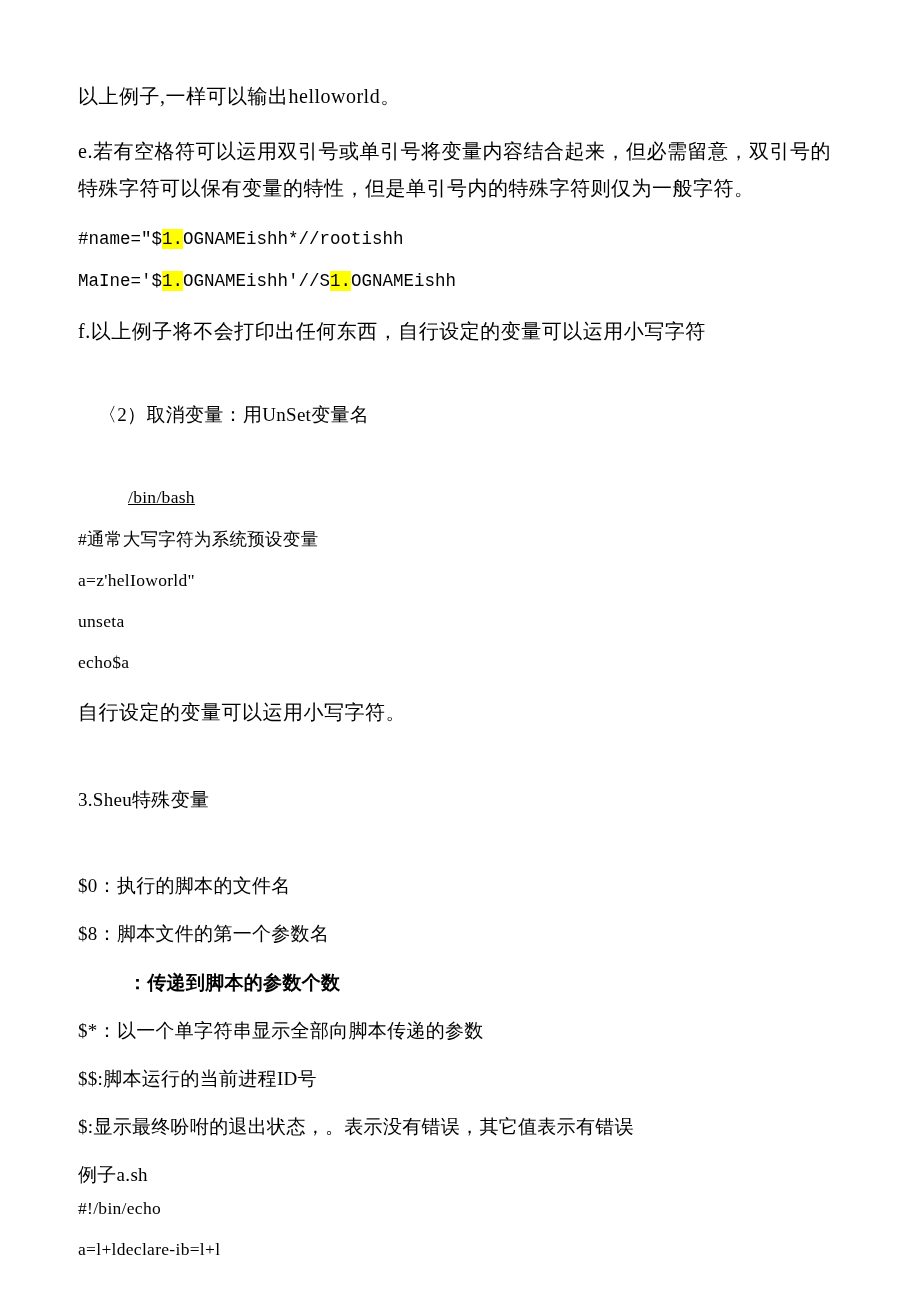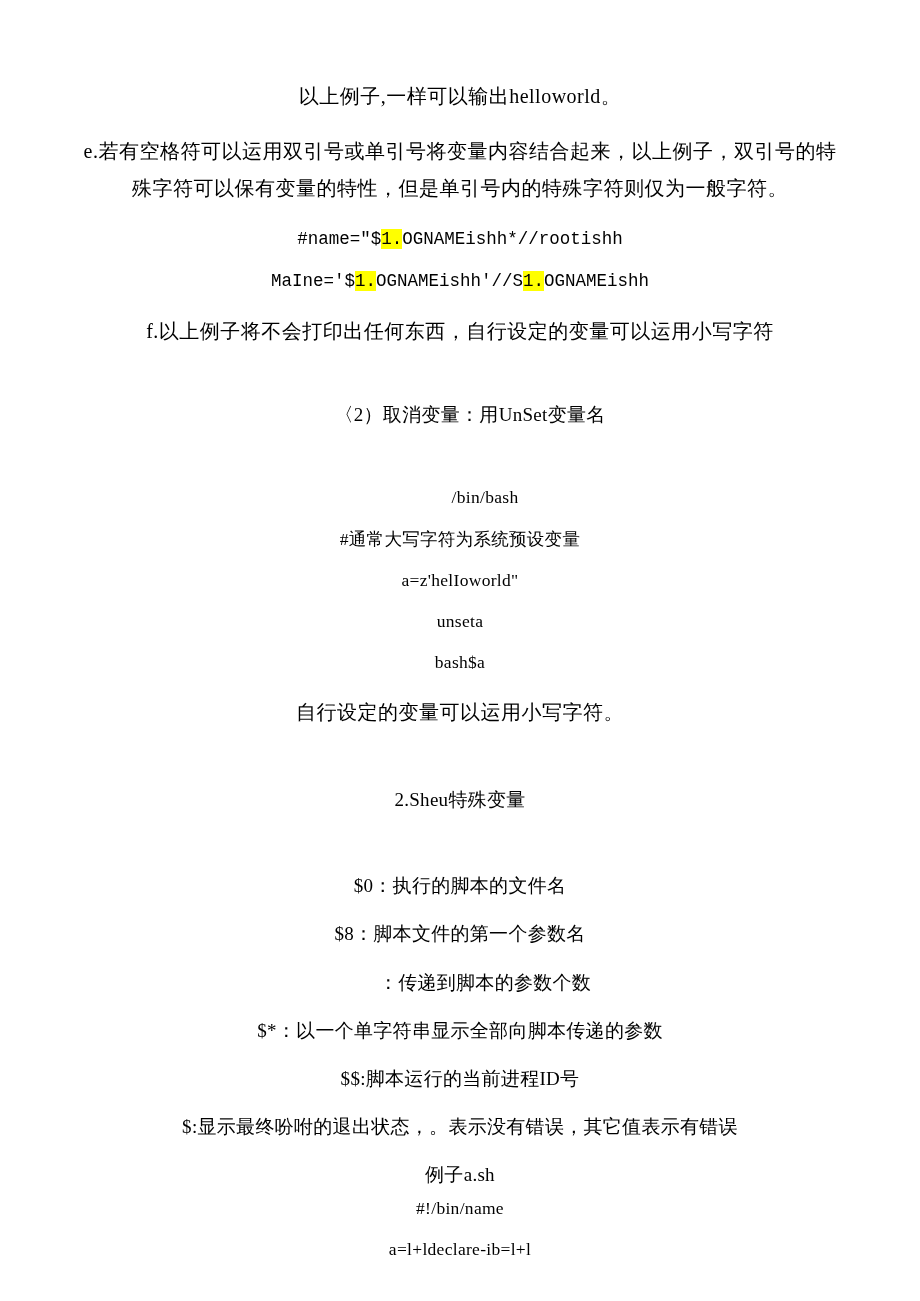--- a/index.html
+++ b/index.html
@@ -9,53 +9,52 @@
     background: #ffffff;
     color: #000000;
     font-size: 18px;
     line-height: 1.5;
     width: 920px;
     box-sizing: border-box;
   }
   p {
     margin: 0 0 14px 0;
     word-break: break-all;
-    text-align: center;
   }
   .para-large {
     font-size: 20px;
     line-height: 1.85;
     letter-spacing: 0.5px;
   }
   .para-med {
     font-size: 19px;
     line-height: 1.8;
     letter-spacing: 0.3px;
   }
   .para-small {
     font-size: 17.5px;
     line-height: 1.55;
     letter-spacing: 0.3px;
   }
   .gap-s { margin-bottom: 18px; }
   .gap-m { margin-bottom: 48px; }
   .gap-l { margin-bottom: 52px; }
   .indent1 { padding-left: 20px; }
-  .indent2 { padding-left: 50px; }
-  .indent-colon { padding-left: 50px; }
+  .indent2 { padding-left: 50px; text-decoration: underline; }
+  .indent-colon { padding-left: 50px; font-weight: bold; }
   .hl { background: #ffff00; }
   .mono-latin { font-family: "Courier New", monospace; letter-spacing: 0; }
   .tight { margin-bottom: 2px; }
 </style>
 </head>
 <body>
 
 <p class="para-large gap-s">以上例子,一样可以输出helloworld。</p>
 
-<p class="para-large gap-s">e.若有空格符可以运用双引号或单引号将变量内容结合起来，以上例子，双引号的特殊字符可以保有变量的特性，但是单引号内的特殊字符则仅为一般字符。</p>
+<p class="para-large gap-s">e.若有空格符可以运用双引号或单引号将变量内容结合起来，但必需留意，双引号的特殊字符可以保有变量的特性，但是单引号内的特殊字符则仅为一般字符。</p>
 
 <p class="para-small">
   <span class="mono-latin">#name="$</span><span class="hl mono-latin">1.</span><span class="mono-latin">OGNAMEishh*//rootishh</span>
 </p>
 
 <p class="para-small gap-s">
   <span class="mono-latin">MaIne='$</span><span class="hl mono-latin">1.</span><span class="mono-latin">OGNAMEishh'//S</span><span class="hl mono-latin">1.</span><span class="mono-latin">OGNAMEishh</span>
 </p>
 
 <p class="para-large gap-m">f.以上例子将不会打印出任何东西，自行设定的变量可以运用小写字符</p>
@@ -63,34 +62,34 @@
 <p class="para-med indent1 gap-l">〈2）取消变量：用UnSet变量名</p>
 
 <p class="para-small indent2">/bin/bash</p>
 
 <p class="para-small">#通常大写字符为系统预设变量</p>
 
 <p class="para-small">a=z'helIoworld"</p>
 
 <p class="para-small">unseta</p>
 
-<p class="para-small gap-s">bash$a</p>
+<p class="para-small gap-s">echo$a</p>
 
 <p class="para-large gap-l">自行设定的变量可以运用小写字符。</p>
 
-<p class="para-med gap-l">2.Sheu特殊变量</p>
+<p class="para-med gap-l">3.Sheu特殊变量</p>
 
 <p class="para-med">$0：执行的脚本的文件名</p>
 
 <p class="para-med">$8：脚本文件的第一个参数名</p>
 
 <p class="para-med indent-colon">：传递到脚本的参数个数</p>
 
 <p class="para-med">$*：以一个单字符串显示全部向脚本传递的参数</p>
 
 <p class="para-med">$$:脚本运行的当前进程ID号</p>
 
 <p class="para-med">$:显示最终吩咐的退出状态，。表示没有错误，其它值表示有错误</p>
 
 <p class="para-med tight">例子a.sh</p>
-<p class="para-small">#!/bin/name</p>
+<p class="para-small">#!/bin/echo</p>
 
 <p class="para-small">a=l+ldeclare-ib=l+l</p>
 
 </body></html>

